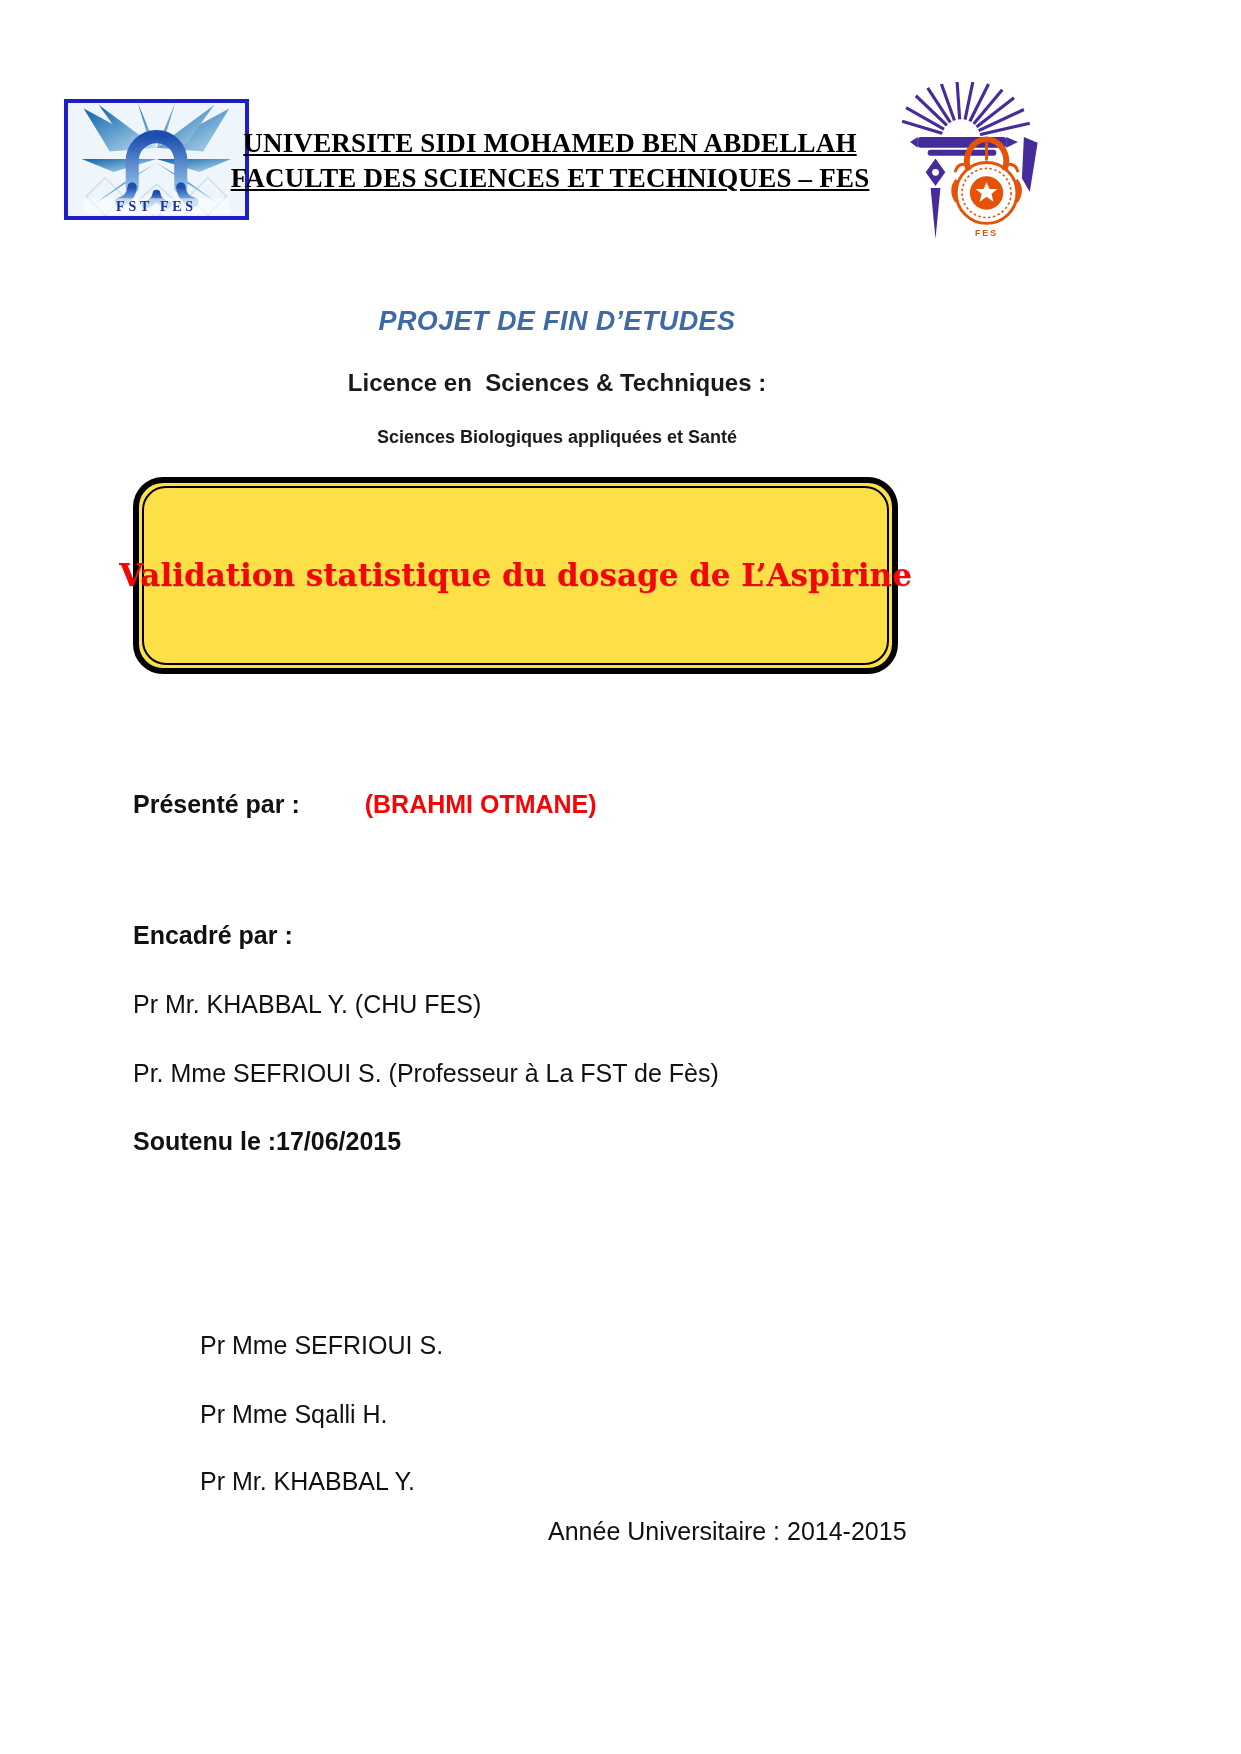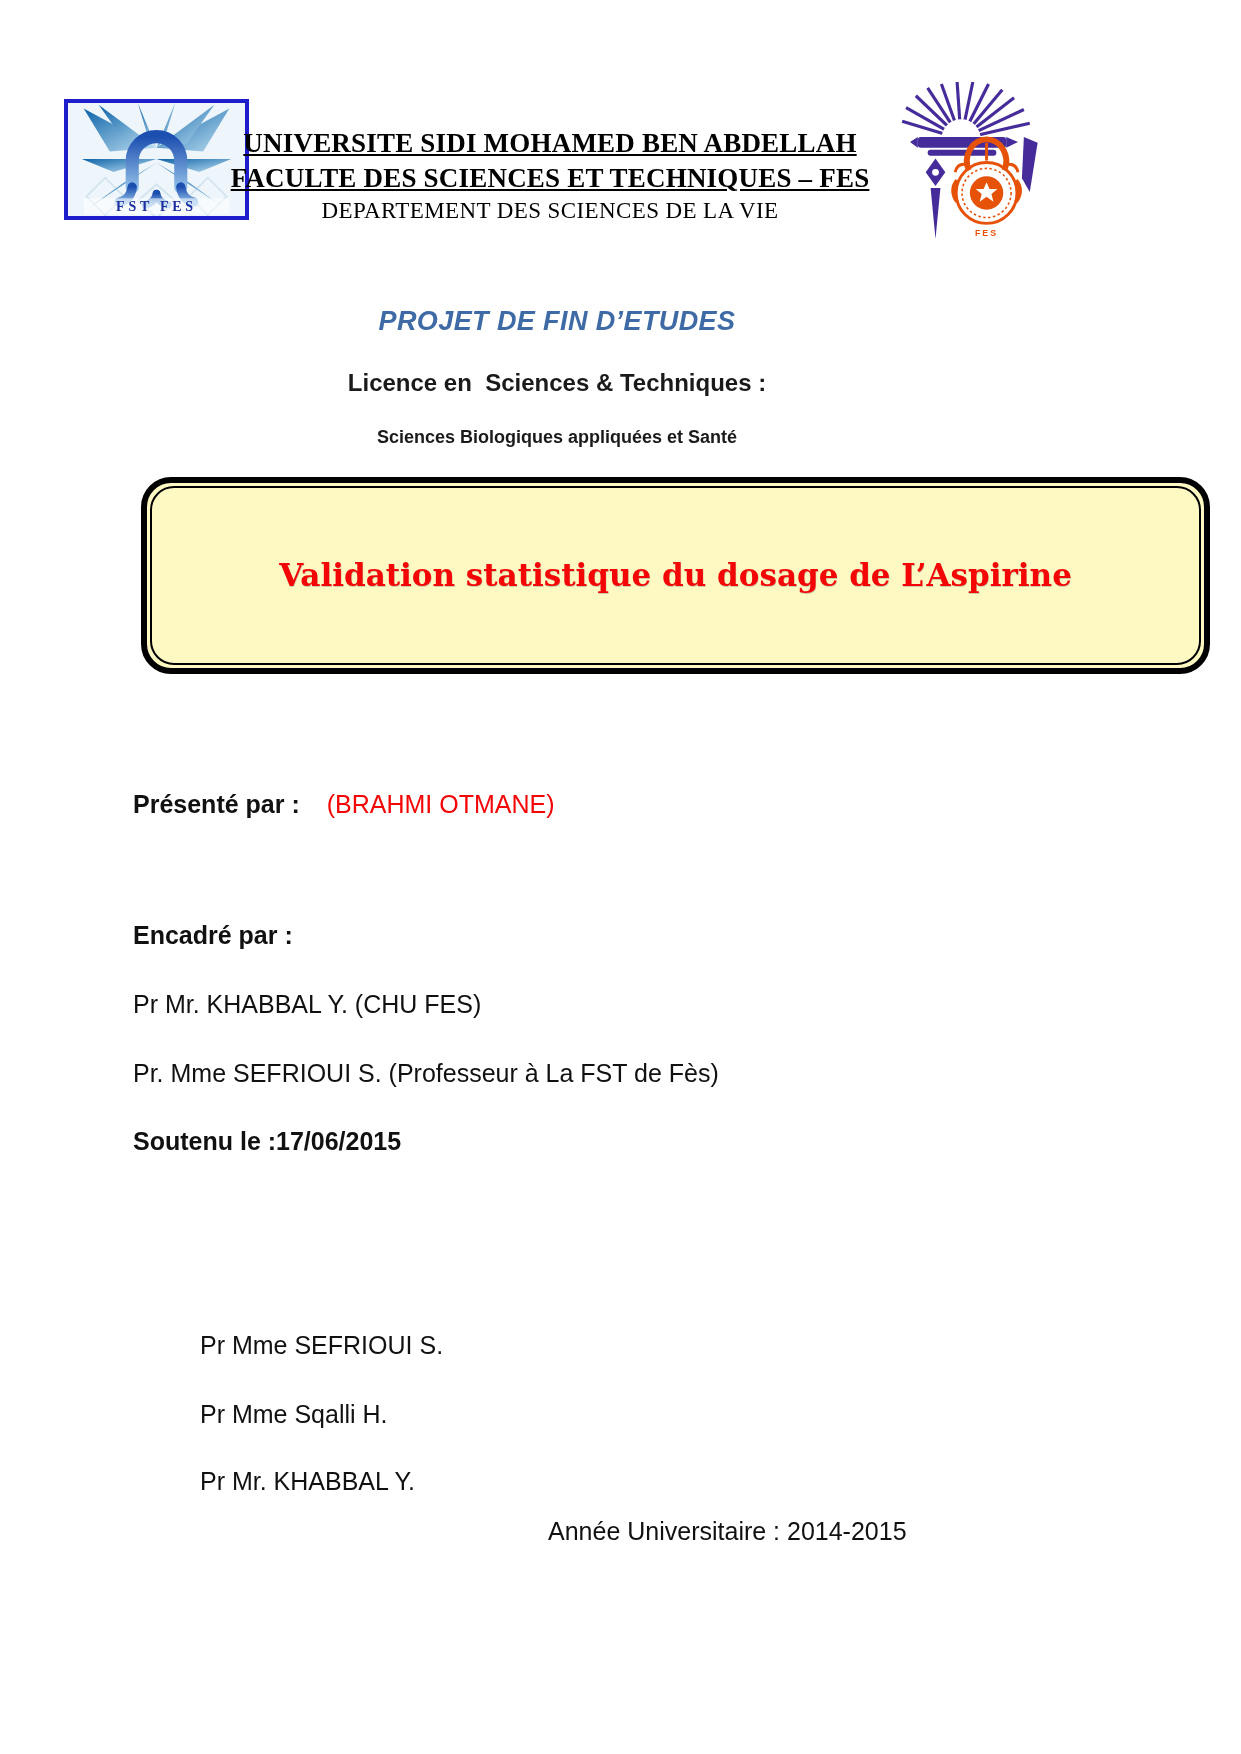--- a/index.html
+++ b/index.html
@@ -71,25 +71,24 @@
   }
   .project-specialty {
     color: #1a1a1a;
     font-size: 18px; font-weight: bold;
     white-space: pre;
   }
 
   
   .title-box {
     position: absolute; left: 133px; top: 477px;
-    width: 1069px; height: 197px;
+    width: 765px; height: 197px;
     border: 6px solid #000;
     border-radius: 30px;
-    background: #fef9c3;
-    margin-left: 8px;
+    background: #fde047;
   }
   .title-box-inner {
     position: absolute; inset: 3px;
     border: 2px solid #000;
     border-radius: 24px;
     display: flex; flex-direction: column;
     align-items: center; justify-content: center;
   }
   .title-line {
     font-family: "DejaVu Serif", serif;
@@ -100,21 +99,21 @@
     white-space: nowrap;
     text-shadow: 0.5px 0.5px 0 rgba(120,120,120,0.35);
   }
 
   
   .line { position: absolute; font-size: 25px; color: #111; white-space: nowrap; }
   .bold-u { font-weight: bold; }
   .bold   { font-weight: bold; }
 
   .presented-row { left: 133px; top: 790px; }
-  .presented-name { margin-left: 20px; font-weight: normal; color: #f40606; }
+  .presented-name { margin-left: 58px; font-weight: bold; color: #f40606; }
 
   .encadre-row { left: 133px; top: 921px; }
   .sup-1 { left: 133px; top: 990px; }
   .sup-2 { left: 133px; top: 1059px; }
   .soutenu-row { left: 133px; top: 1127px; }
 
   .jury-intro { left: 133px; top: 1262px; }
   .jury-1 { left: 200px; top: 1331px; }
   .jury-2 { left: 200px; top: 1400px; }
   .jury-3 { left: 200px; top: 1467px; }
@@ -168,21 +167,20 @@
         <path d="M80,97 q2,10 12,12" stroke-width="8"></path>
       </g>
       <rect x="2" y="102" width="156" height="17" fill="rgba(255,255,255,0.55)"></rect>
       <text x="80" y="116" text-anchor="middle" font-family="Liberation Serif, serif" font-weight="bold" font-size="15" letter-spacing="4" fill="#1b2fa0">FST FES</text>
     </svg>
   </div>
 
   <div class="header-text">
     <div class="u-line1">UNIVERSITE SIDI MOHAMED BEN ABDELLAH</div>
     <div class="u-line2">FACULTE DES SCIENCES ET TECHNIQUES – FES</div>
-    <div class="u-line3">DEPARTEMENT DES SCIENCES DE LA VIE</div>
   </div>
 
   <div class="logo-right">
     <svg viewBox="0 0 160 165">
 
       <g stroke="#462c9b" stroke-width="3.2" fill="none" stroke-linecap="butt">
         <line x1="78" y1="58" x2="18" y2="40"></line>
         <line x1="78" y1="58" x2="22" y2="26"></line>
         <line x1="78" y1="58" x2="32" y2="14"></line>
         <line x1="78" y1="58" x2="44" y2="6"></line>

